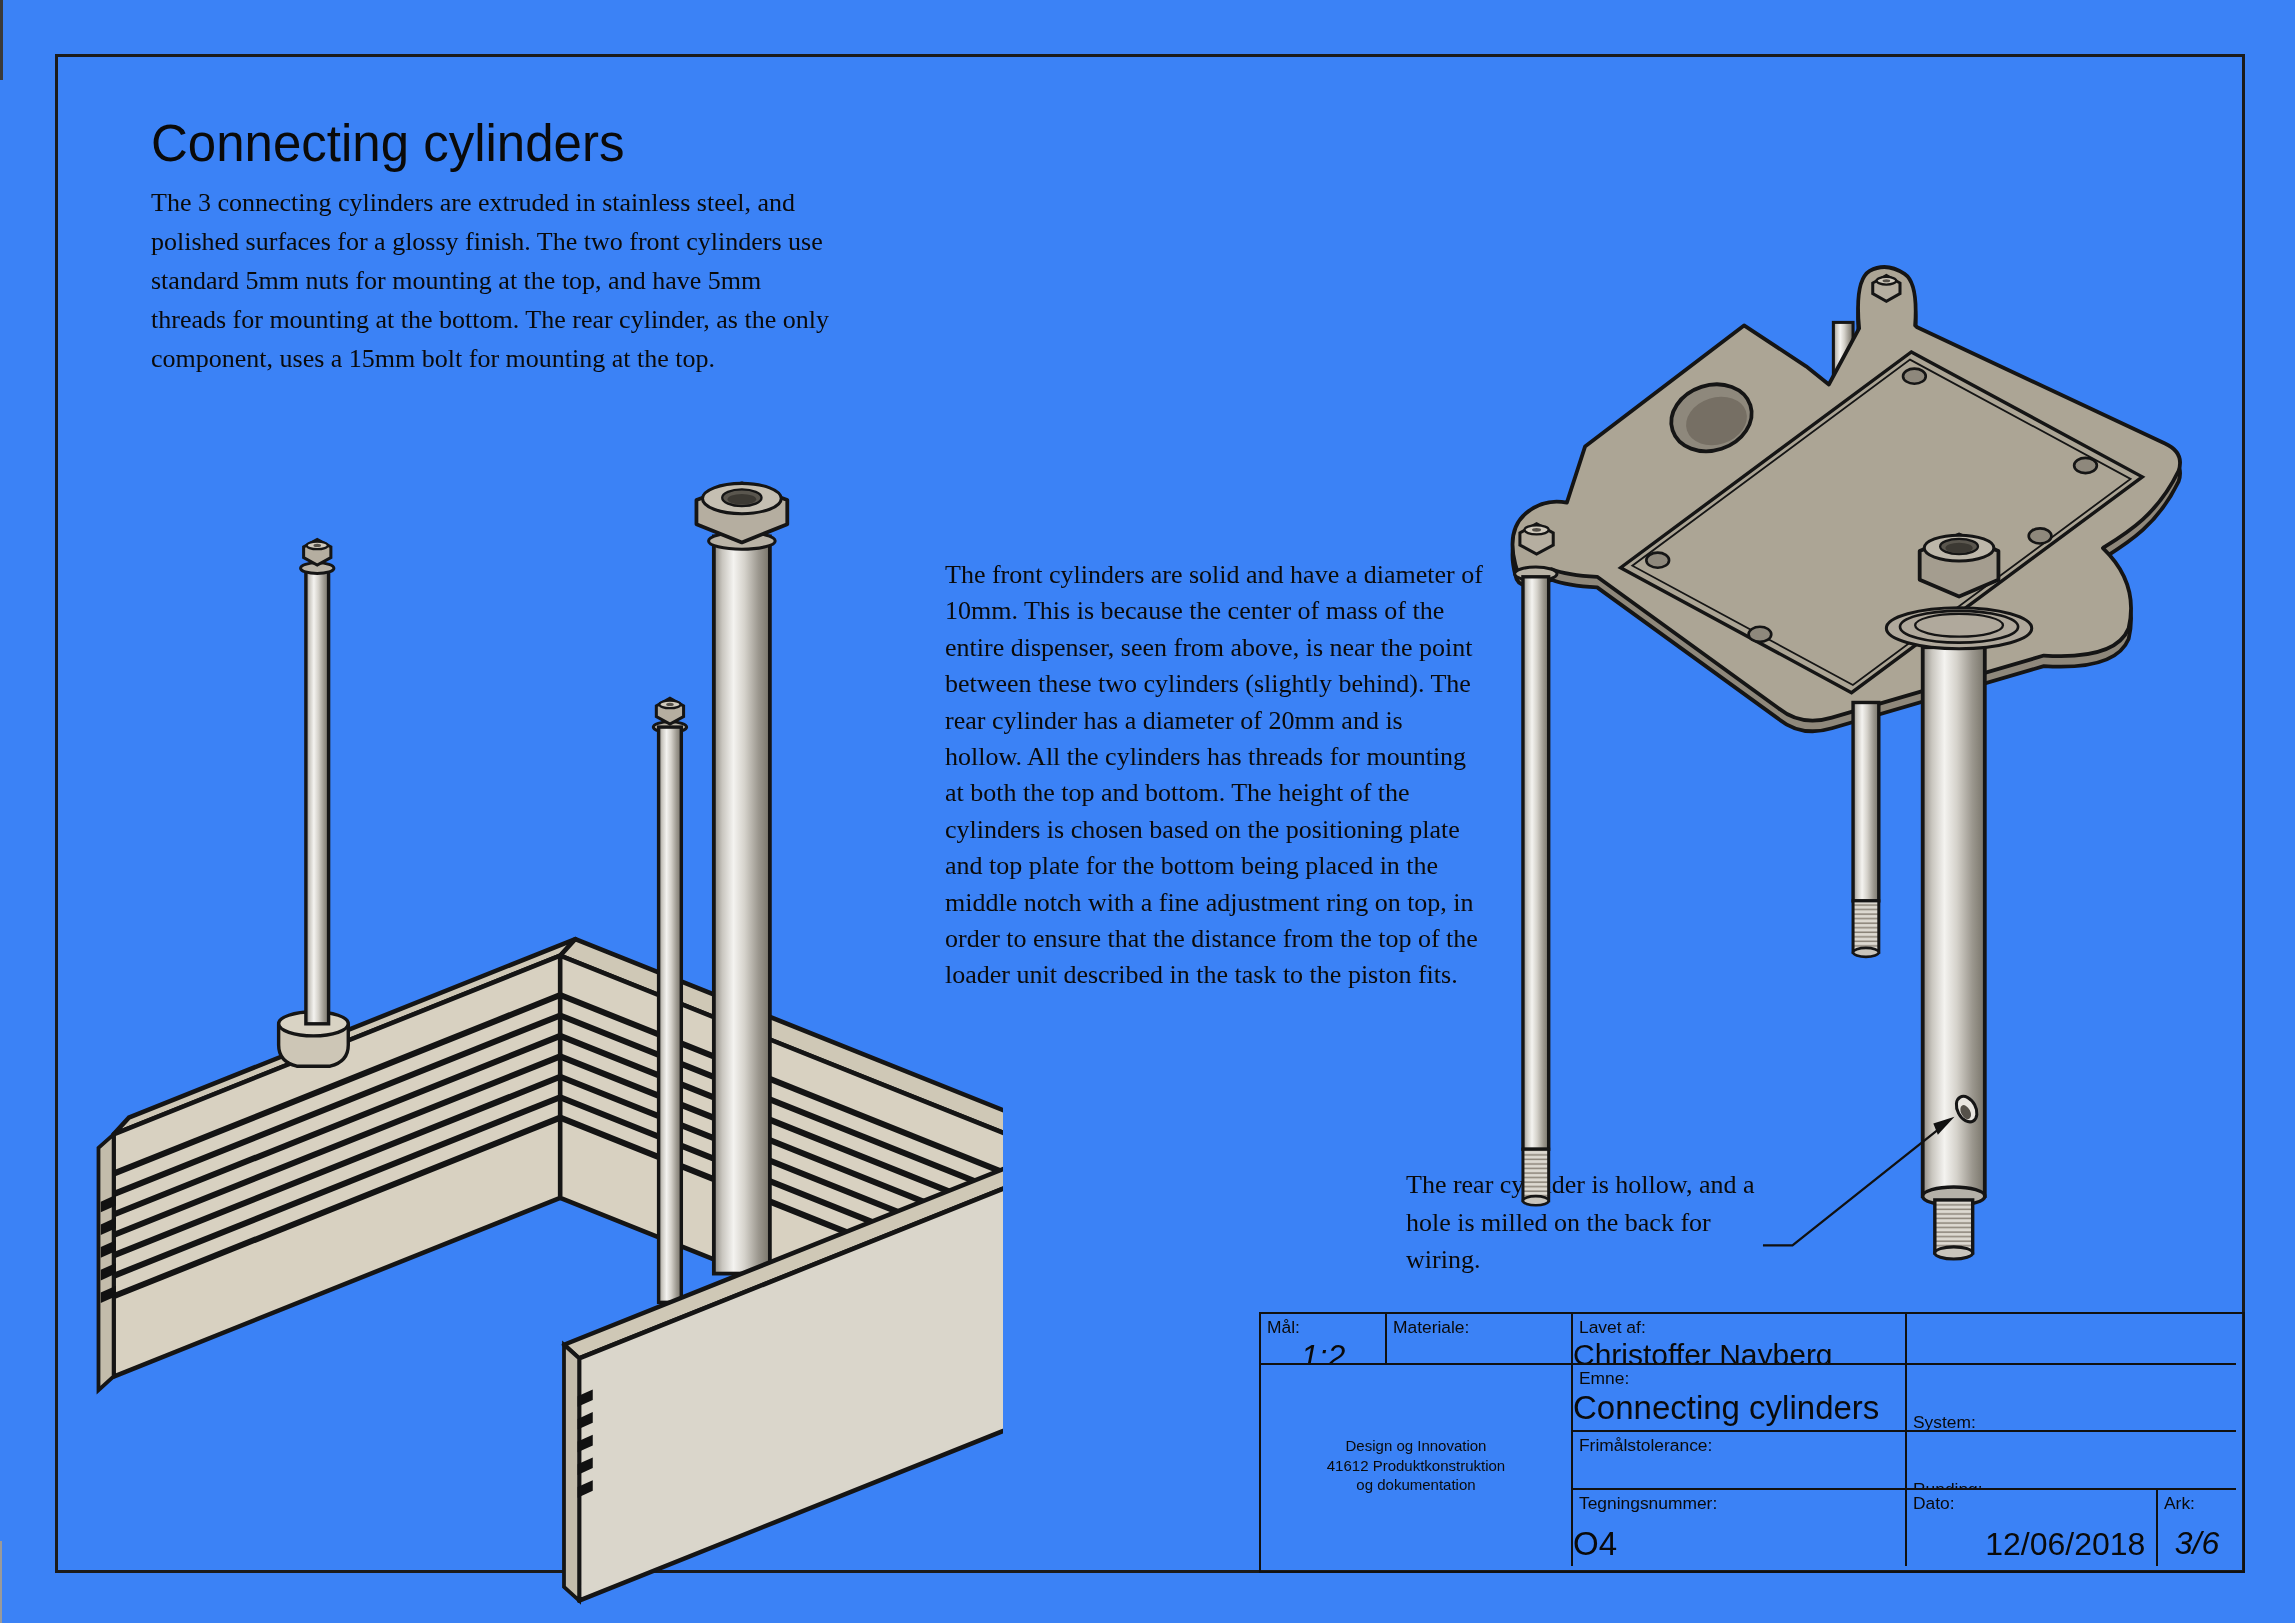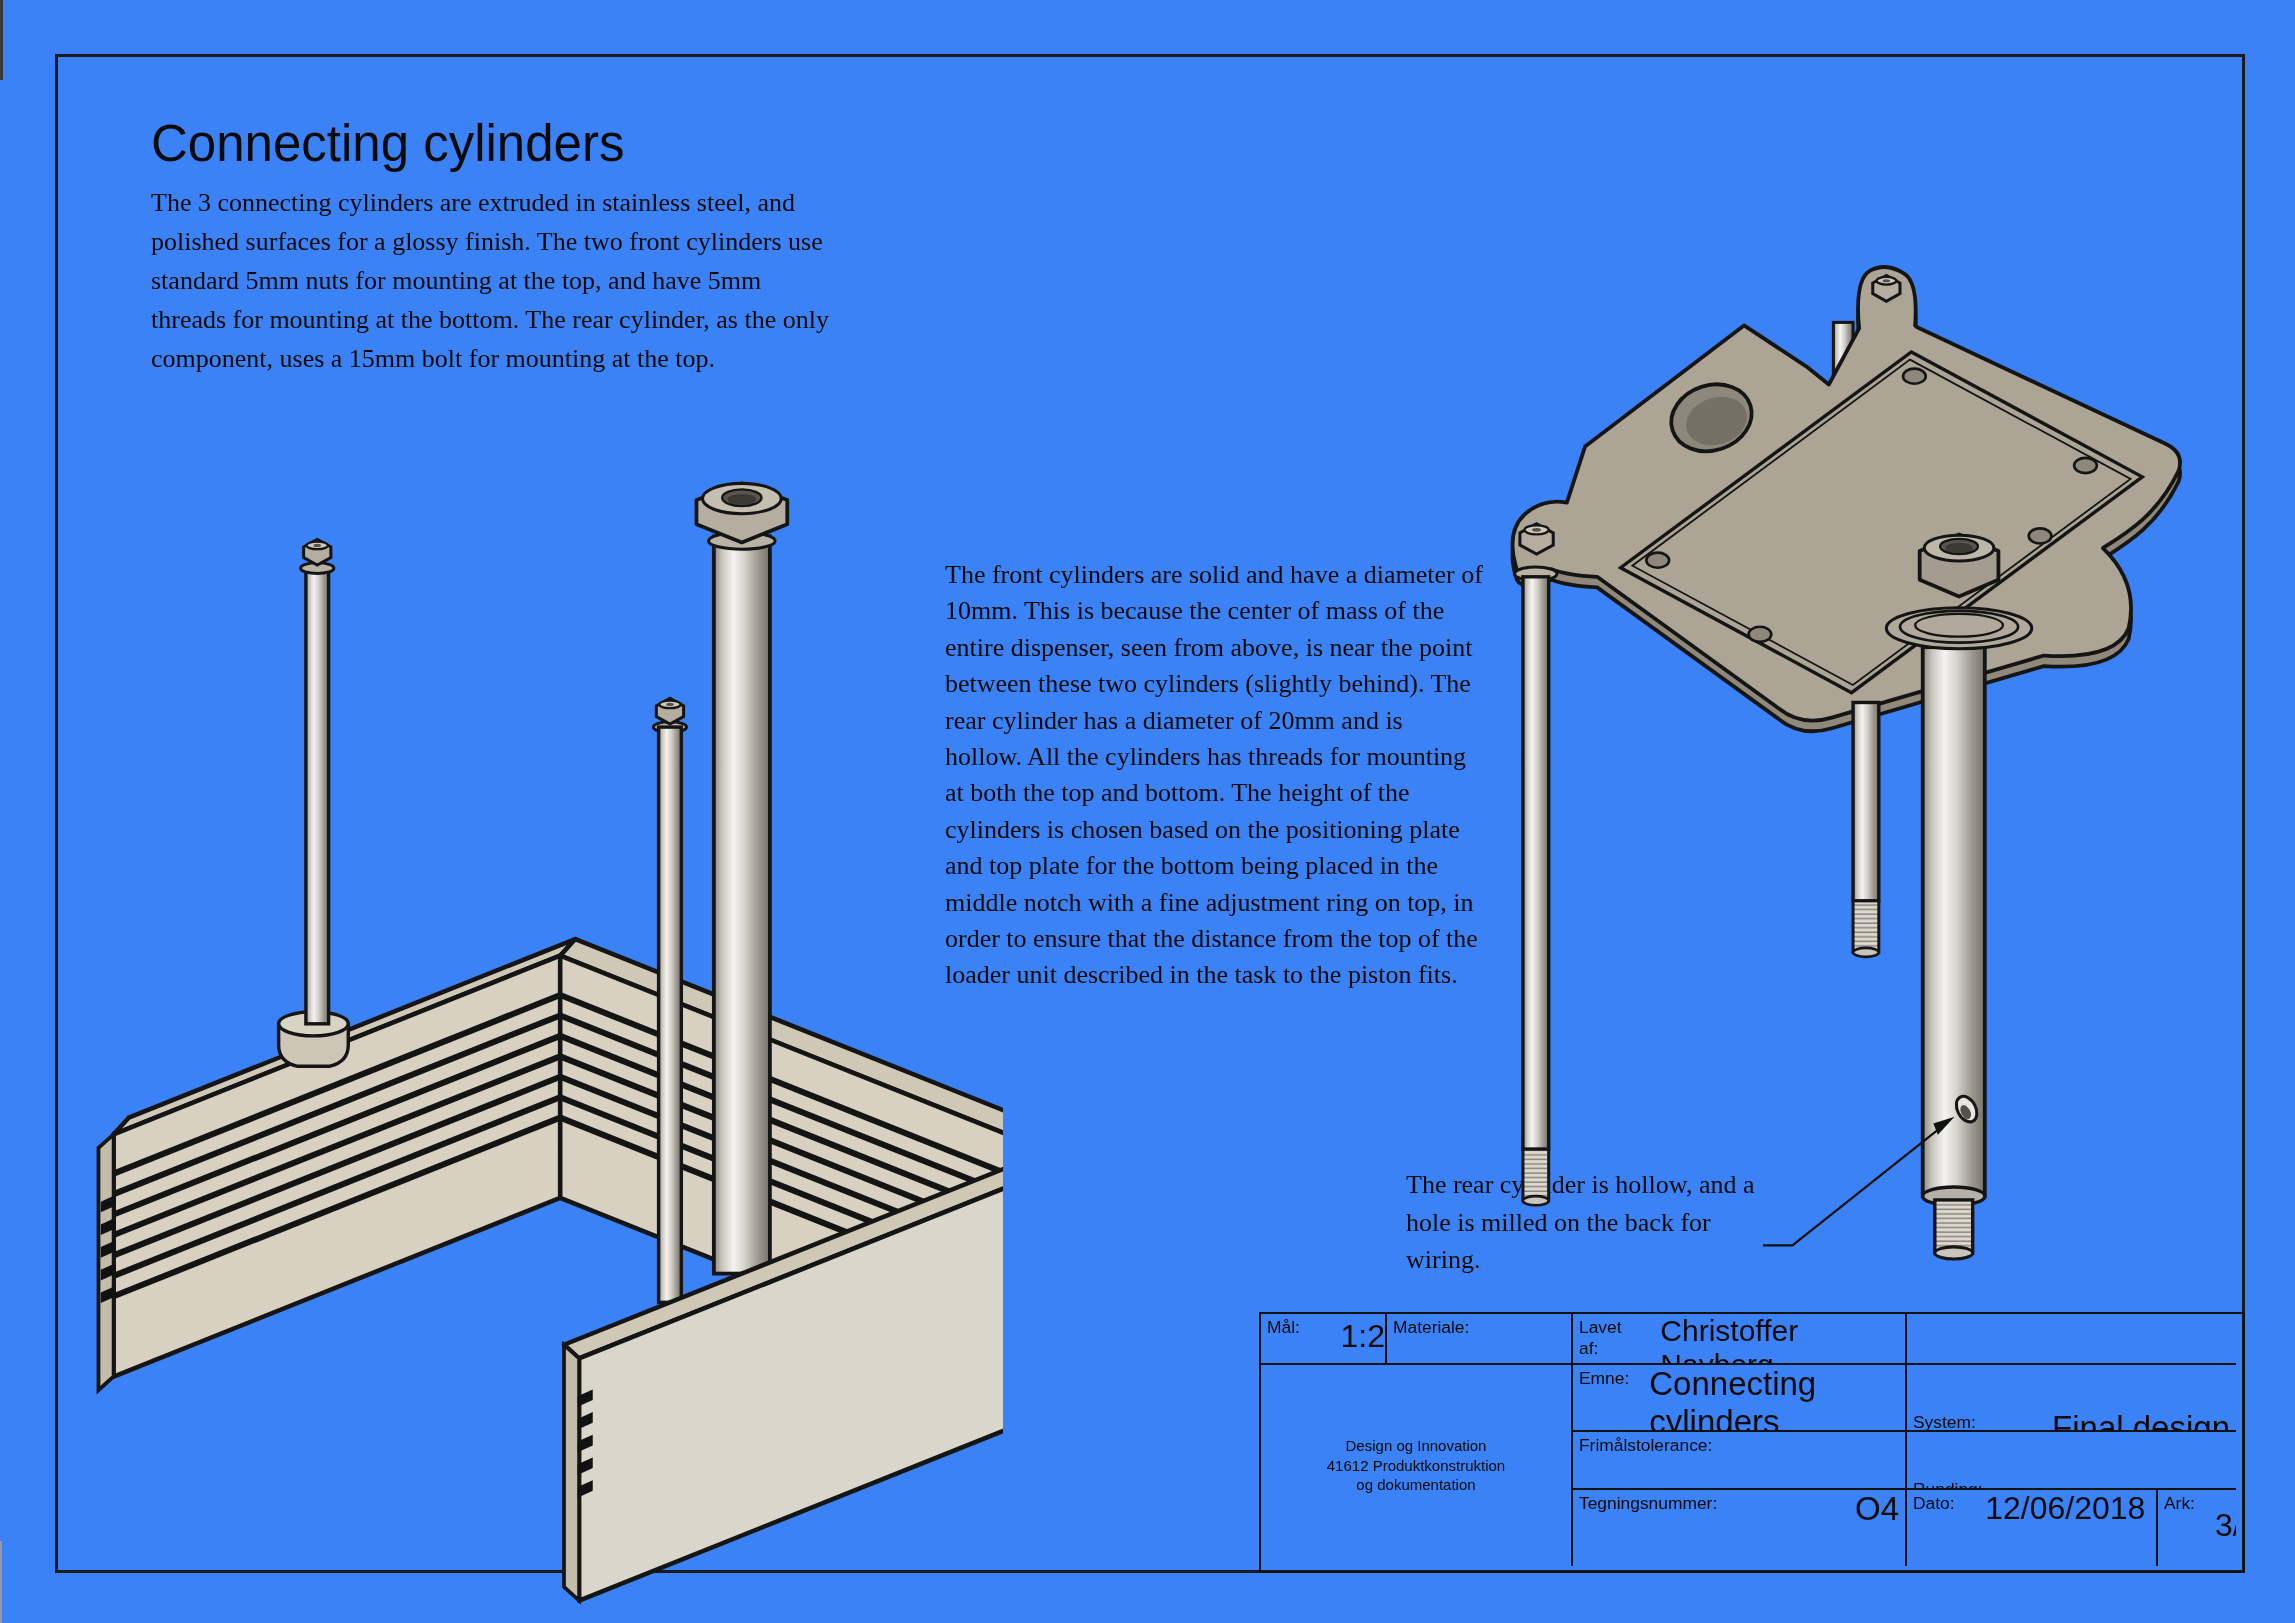--- a/index.html
+++ b/index.html
@@ -13,32 +13,32 @@
   #intro-para{left:151px;top:183px;width:689px;}
   #detail-para{left:925px;top:557px;width:541px;line-height:1.4;margin-left:20px;}
   #annotation-para{left:1406px;top:1166px;width:382px;line-height:1.45;}
   .fig{position:absolute;}
   
   #title-block{position:absolute;left:1259px;top:1312px;width:982px;height:257px;
     display:grid;border:2.3px solid #111;
     grid-template-columns:126px 186px 334px 251px 78px;
     grid-template-rows:51px 67px 58px 76px;}
   .tb-cell{position:relative;border-right:2.3px solid #111;border-bottom:2.3px solid #111;
-    display:flex;flex-direction:row;justify-content:space-between;overflow:hidden;gap:20px;}
+    display:flex;flex-direction:column;justify-content:space-between;overflow:hidden;}
   .tb-label{font-size:17.4px;padding:3px 0 0 6px;}
   .tb-value{font-size:32px;padding:0 6px 3px 0;}
   .v-big{font-size:33px;}
   .no-r{border-right:none!important;}
   .no-b{border-bottom:none!important;}
   #cell-dtu{grid-column:1/3;grid-row:2/5;display:flex;align-items:center;justify-content:center;}
   .dtu-inner{text-align:center;width:100%;}
   .dtu-l1{font-size:23px;margin-bottom:16.7px;}
   .dtu-l2{font-size:15px;line-height:1.3;}
   .span2{grid-column:4/6;margin-top:44px;}
-  .val-center{align-self:center;padding:0 0 4.5px 0;}
+  .val-center{align-self:center;padding:0 0 4.5px 0;font-style:italic;}
   .val-right{text-align:right;padding-right:10.6px;margin-left:10px;}
 </style>
 </head>
 <body>
 
 <div id="sheet">
 
   <div class="edge-artifact" style="left:0;top:0;width:3px;height:80px;"></div>
   <div class="edge-artifact" style="left:0;top:1541px;width:2.3px;height:82px;background:#9a9a9a;"></div>
 

